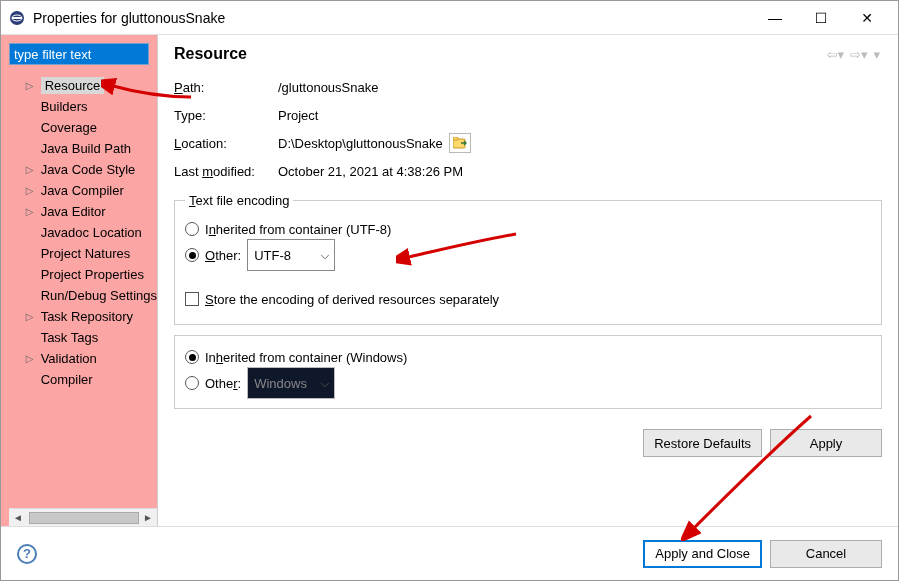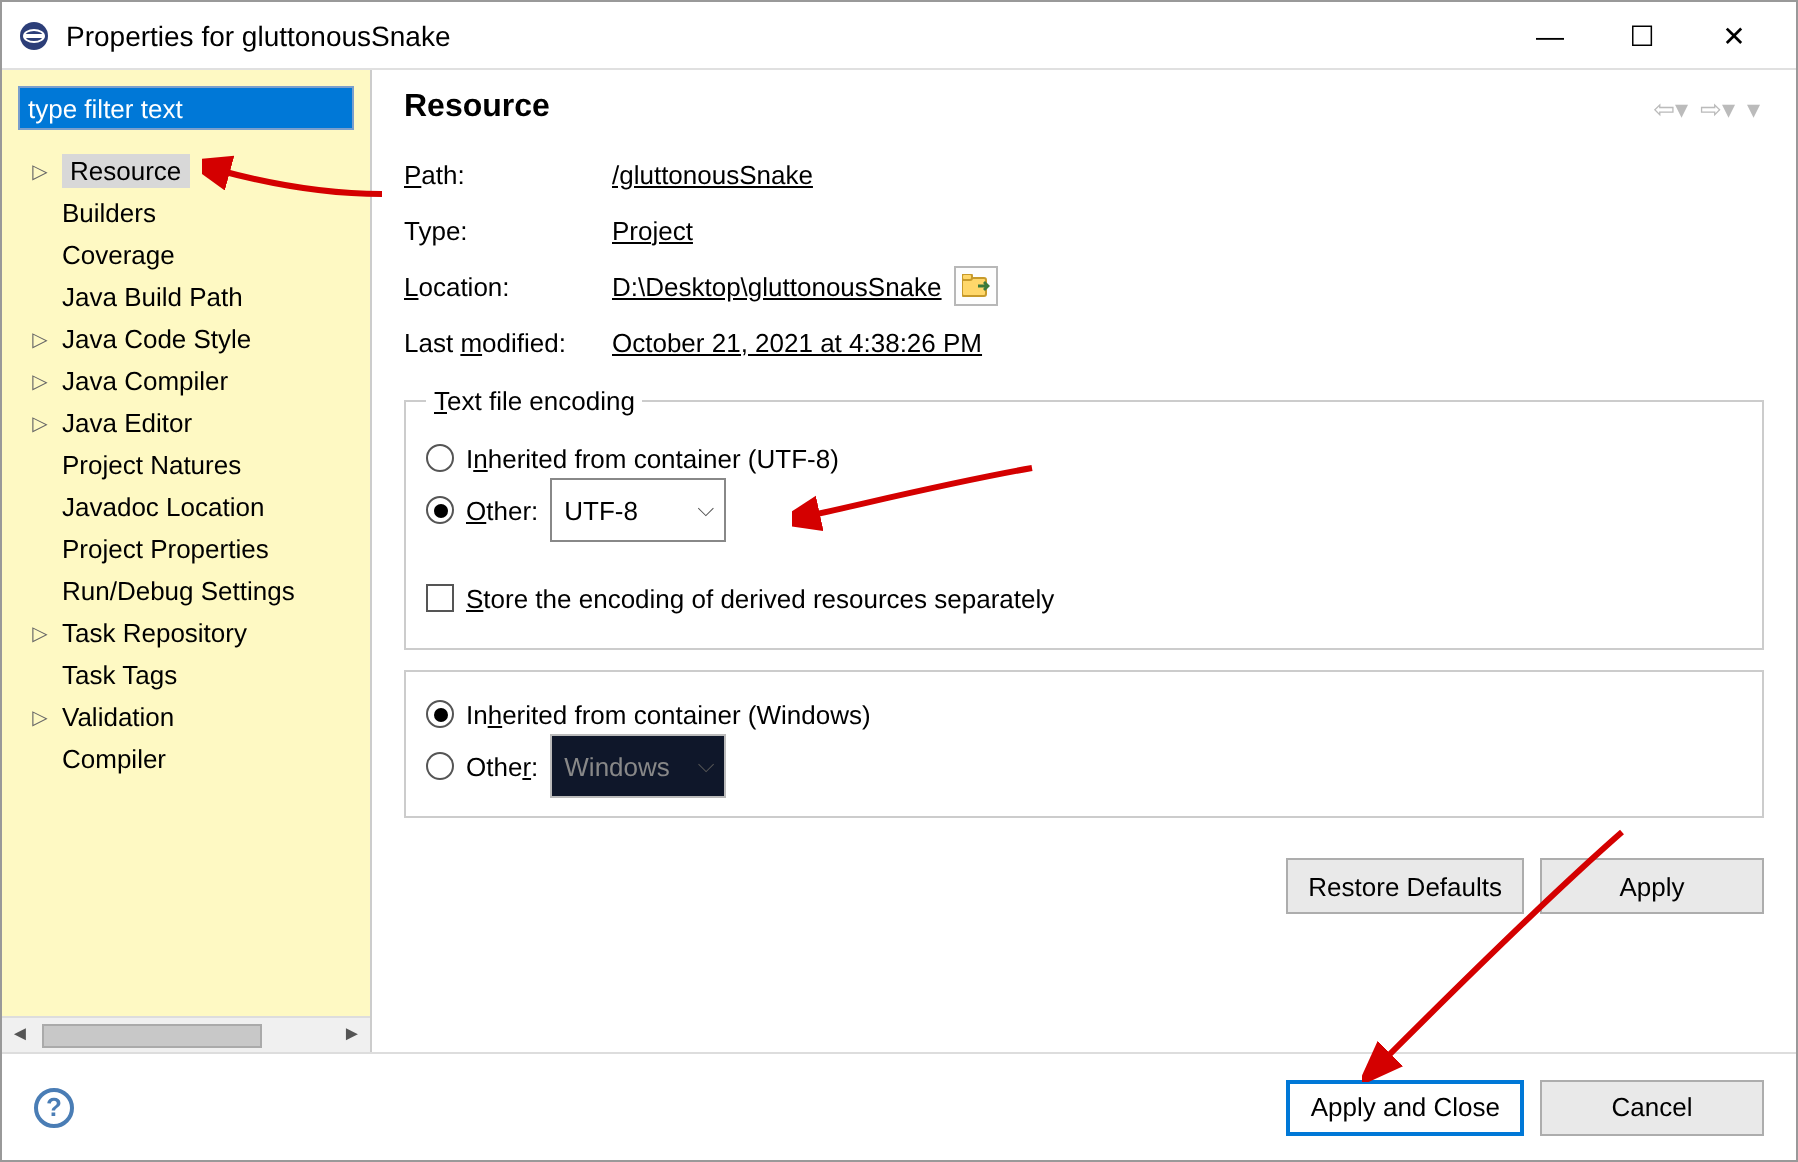--- a/index.html
+++ b/index.html
@@ -21,25 +21,26 @@
     align-items: center;
     padding: 0 8px;
     border-bottom: 1px solid #e0e0e0;
   }
   .titlebar .icon { width: 16px; height: 16px; margin-right: 8px; display:inline-flex; align-items:center; justify-content:center;}
   .titlebar .title { flex: 1; font-size: 14px; }
   .winbtns { display: flex; }
   .winbtn { width: 46px; height: 30px; display:flex; align-items:center; justify-content:center; font-size:14px; }
   .content { display: flex; height: calc(100% - 34px - 54px); }
   .sidebar {
-    width: 185px;
+    width: 157px;
     border-right: 1px solid #ccc;
     display: flex;
     flex-direction: column;
-    background: #fef9c3;
+    background: #fca5a5;
+    align-items: flex-end;
   }
   .filter-wrap { padding: 8px; }
   .filter {
     width: 100%;
     height: 22px;
     border: 1px solid #7a9fcd;
     padding: 1px 4px;
     font-size: 13px;
     color: #fff;
     background: #0078d7;
@@ -79,21 +80,21 @@
     display: flex;
     align-items: center;
     padding: 10px 16px 8px 16px;
   }
   .main-header h1 { font-size: 16px; font-weight: bold; margin: 0; flex:1;}
   .nav-arrows { display:flex; gap:2px; color:#bbb; font-size:13px;}
   .nav-arrows span { padding: 0 2px; }
   .body { padding: 4px 16px 8px 16px; overflow:hidden; }
   .row { display:flex; align-items:center; min-height: 24px; margin-bottom: 4px;}
   .row .lab { width: 104px; }
-  .row .val { flex:1; display:flex; align-items:center; gap:6px;text-decoration:underline;}
+  .row .val { flex:1; display:flex; align-items:center; gap:6px;}
   .folder-btn {
     width: 22px; height: 20px; border:1px solid #b8b8b8; background:#fdfdfd;
     display:inline-flex; align-items:center; justify-content:center; font-size:12px;
   }
   fieldset {
     border: 1px solid #ccc;
     margin: 10px 0 8px 0;
     padding: 8px 10px 12px 10px;
   }
   legend { padding: 0 4px; }
@@ -167,24 +168,24 @@
         </div>
         <div class="tree-item">
           <span class="expander">▷</span>
           <span class="label">Java Compiler</span>
         </div>
         <div class="tree-item">
           <span class="expander">▷</span>
           <span class="label">Java Editor</span>
         </div>
         <div class="tree-item">
+          <span class="label">Javadoc Location</span>
+        </div>
+        <div class="tree-item">
           <span class="label">Project Natures</span>
-        </div>
-        <div class="tree-item">
-          <span class="label">Javadoc Location</span>
         </div>
         <div class="tree-item">
           <span class="label">Project Properties</span>
         </div>
         <div class="tree-item">
           <span class="label">Run/Debug Settings</span>
         </div>
         <div class="tree-item">
           <span class="expander">▷</span>
           <span class="label">Task Repository</span>

